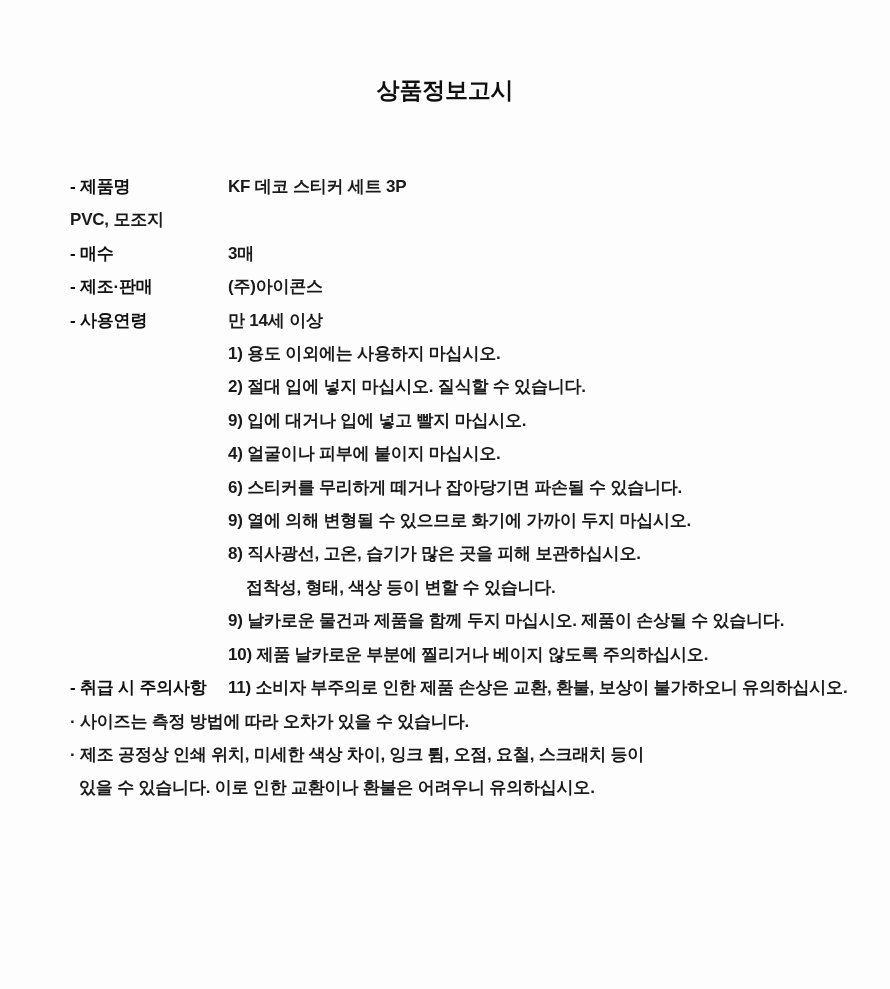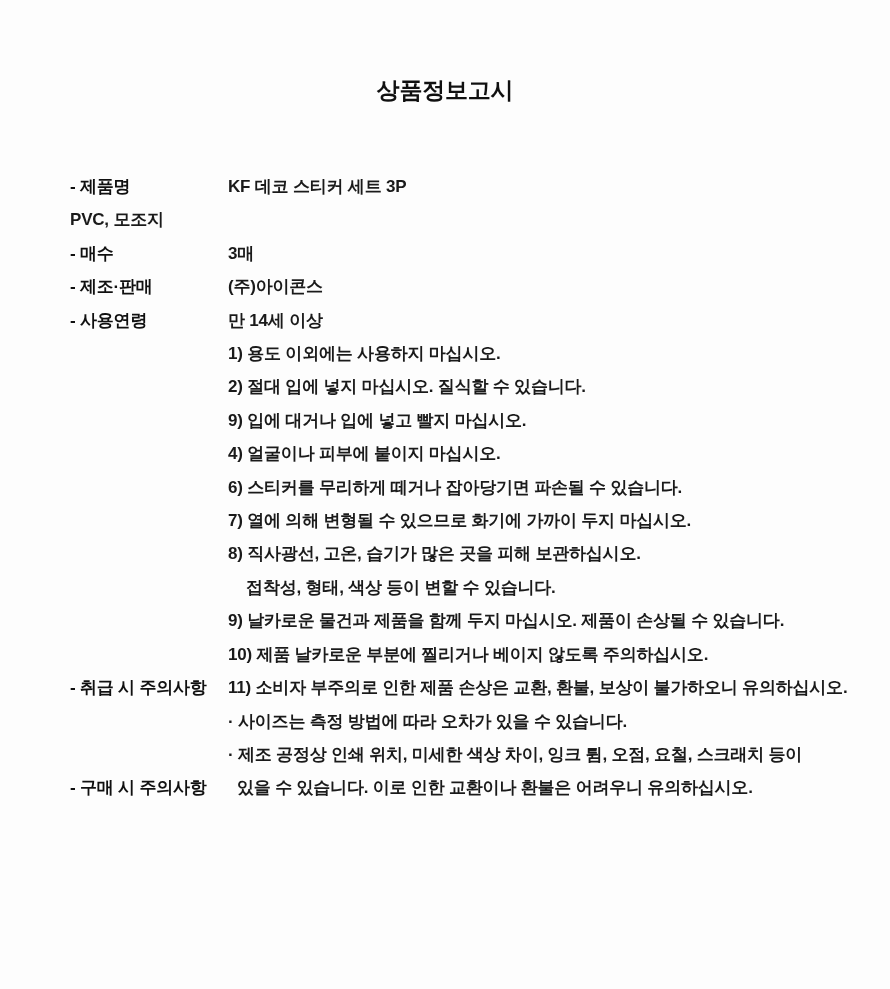--- a/index.html
+++ b/index.html
@@ -100,31 +100,30 @@
     </div>
 
     <div class="row">
       <div class="row-label">- 취급 시 주의사항</div>
       <div class="row-value">
         <div class="line">1) 용도 이외에는 사용하지 마십시오.</div>
         <div class="line">2) 절대 입에 넣지 마십시오. 질식할 수 있습니다.</div>
         <div class="line">9) 입에 대거나 입에 넣고 빨지 마십시오.</div>
         <div class="line">4) 얼굴이나 피부에 붙이지 마십시오.</div>
         <div class="line">6) 스티커를 무리하게 떼거나 잡아당기면 파손될 수 있습니다.</div>
-        <div class="line">7) 열에 의해 변형될 수 있으므로 화기에 가까이 두지 마십시오.</div>
+        <div class="line">9) 열에 의해 변형될 수 있으므로 화기에 가까이 두지 마십시오.</div>
         <div class="line">8) 직사광선, 고온, 습기가 많은 곳을 피해 보관하십시오.</div>
         <div class="line">    접착성, 형태, 색상 등이 변할 수 있습니다.</div>
         <div class="line">9) 날카로운 물건과 제품을 함께 두지 마십시오. 제품이 손상될 수 있습니다.</div>
         <div class="line">10) 제품 날카로운 부분에 찔리거나 베이지 않도록 주의하십시오.</div>
         <div class="line">11) 소비자 부주의로 인한 제품 손상은 교환, 환불, 보상이 불가하오니 유의하십시오.</div>
       </div>
     </div>
 
     <div class="row">
-      <div class="row-label">- 구매 시 주의사항</div>
       <div class="row-value">
         <div class="line">· 사이즈는 측정 방법에 따라 오차가 있을 수 있습니다.</div>
         <div class="line">· 제조 공정상 인쇄 위치, 미세한 색상 차이, 잉크 튐, 오점, 요철, 스크래치 등이</div>
         <div class="line">  있을 수 있습니다. 이로 인한 교환이나 환불은 어려우니 유의하십시오.</div>
       </div>
     </div>
 
   </div>
 </div>
 

